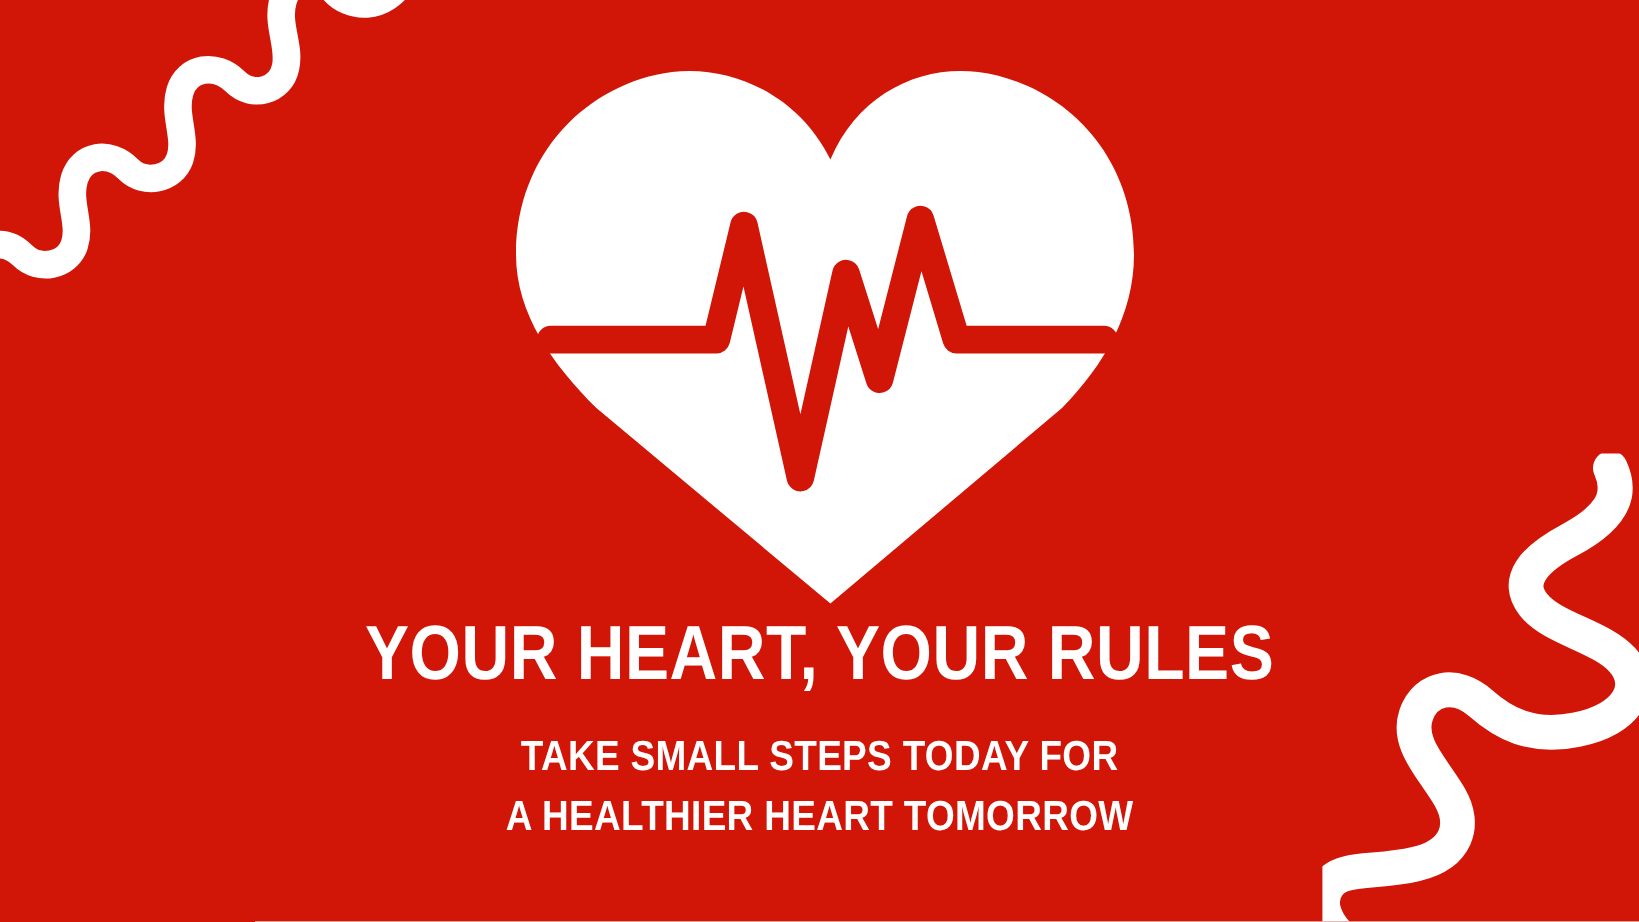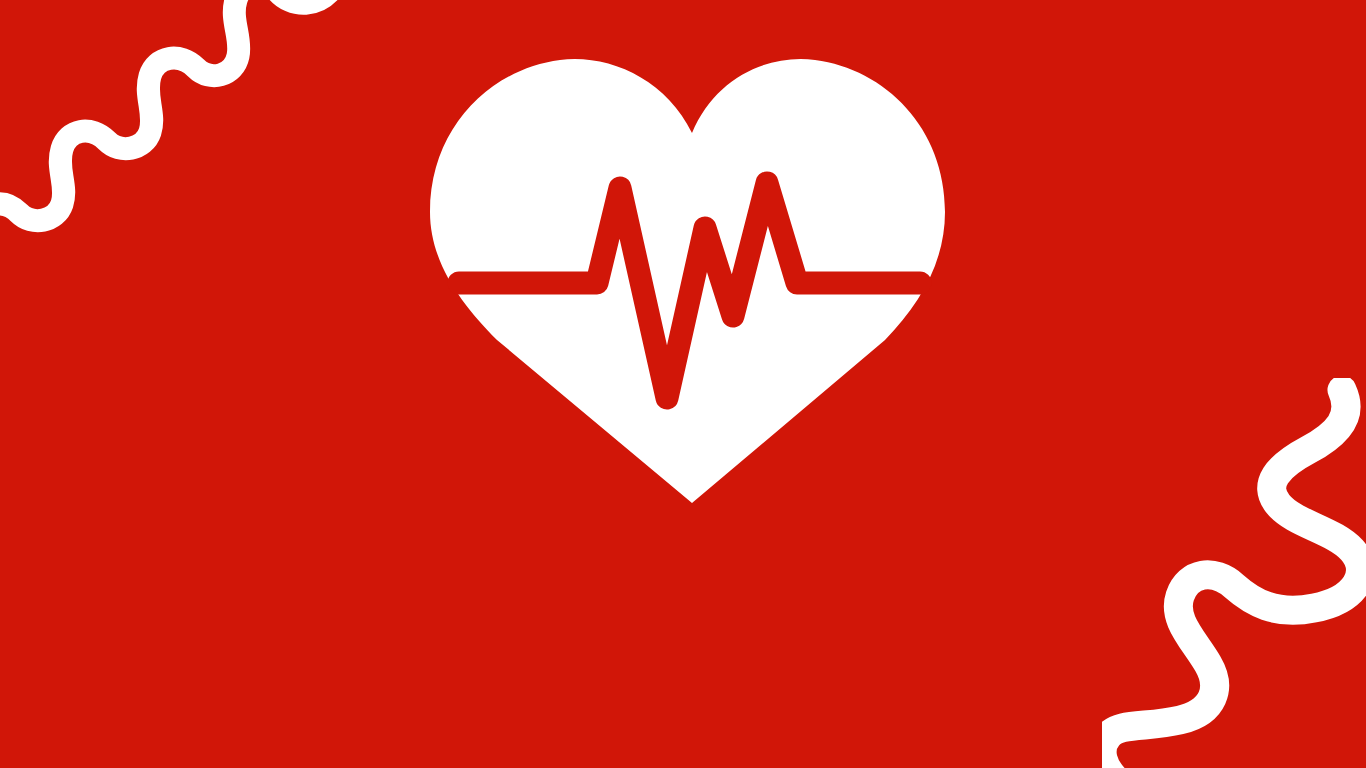--- a/index.html
+++ b/index.html
@@ -141,14 +141,21 @@
                C 270 194, 254 222, 212 230
                C 174 238, 150 224, 132 208
                C 112 190, 86 194, 78 218
                C 70 242, 92 262, 106 286
                C 120 310, 112 334, 78 342
                C 44 350, 18 344, 6 358
                C -6 372, 2 390, 14 402" fill="none" stroke="#ffffff" stroke-width="29" stroke-linecap="round" stroke-linejoin="round"></path>
     </svg>
   </div>
 
+  <div id="text-block">
+    <h1 id="headline">YOUR HEART, YOUR RULES</h1>
+    <div id="subhead">
+      <span class="sub-line">TAKE SMALL STEPS TODAY FOR</span>
+      <span class="sub-line">A HEALTHIER HEART TOMORROW</span>
+    </div>
+  </div>
 
 </div>
 
 </body></html>

